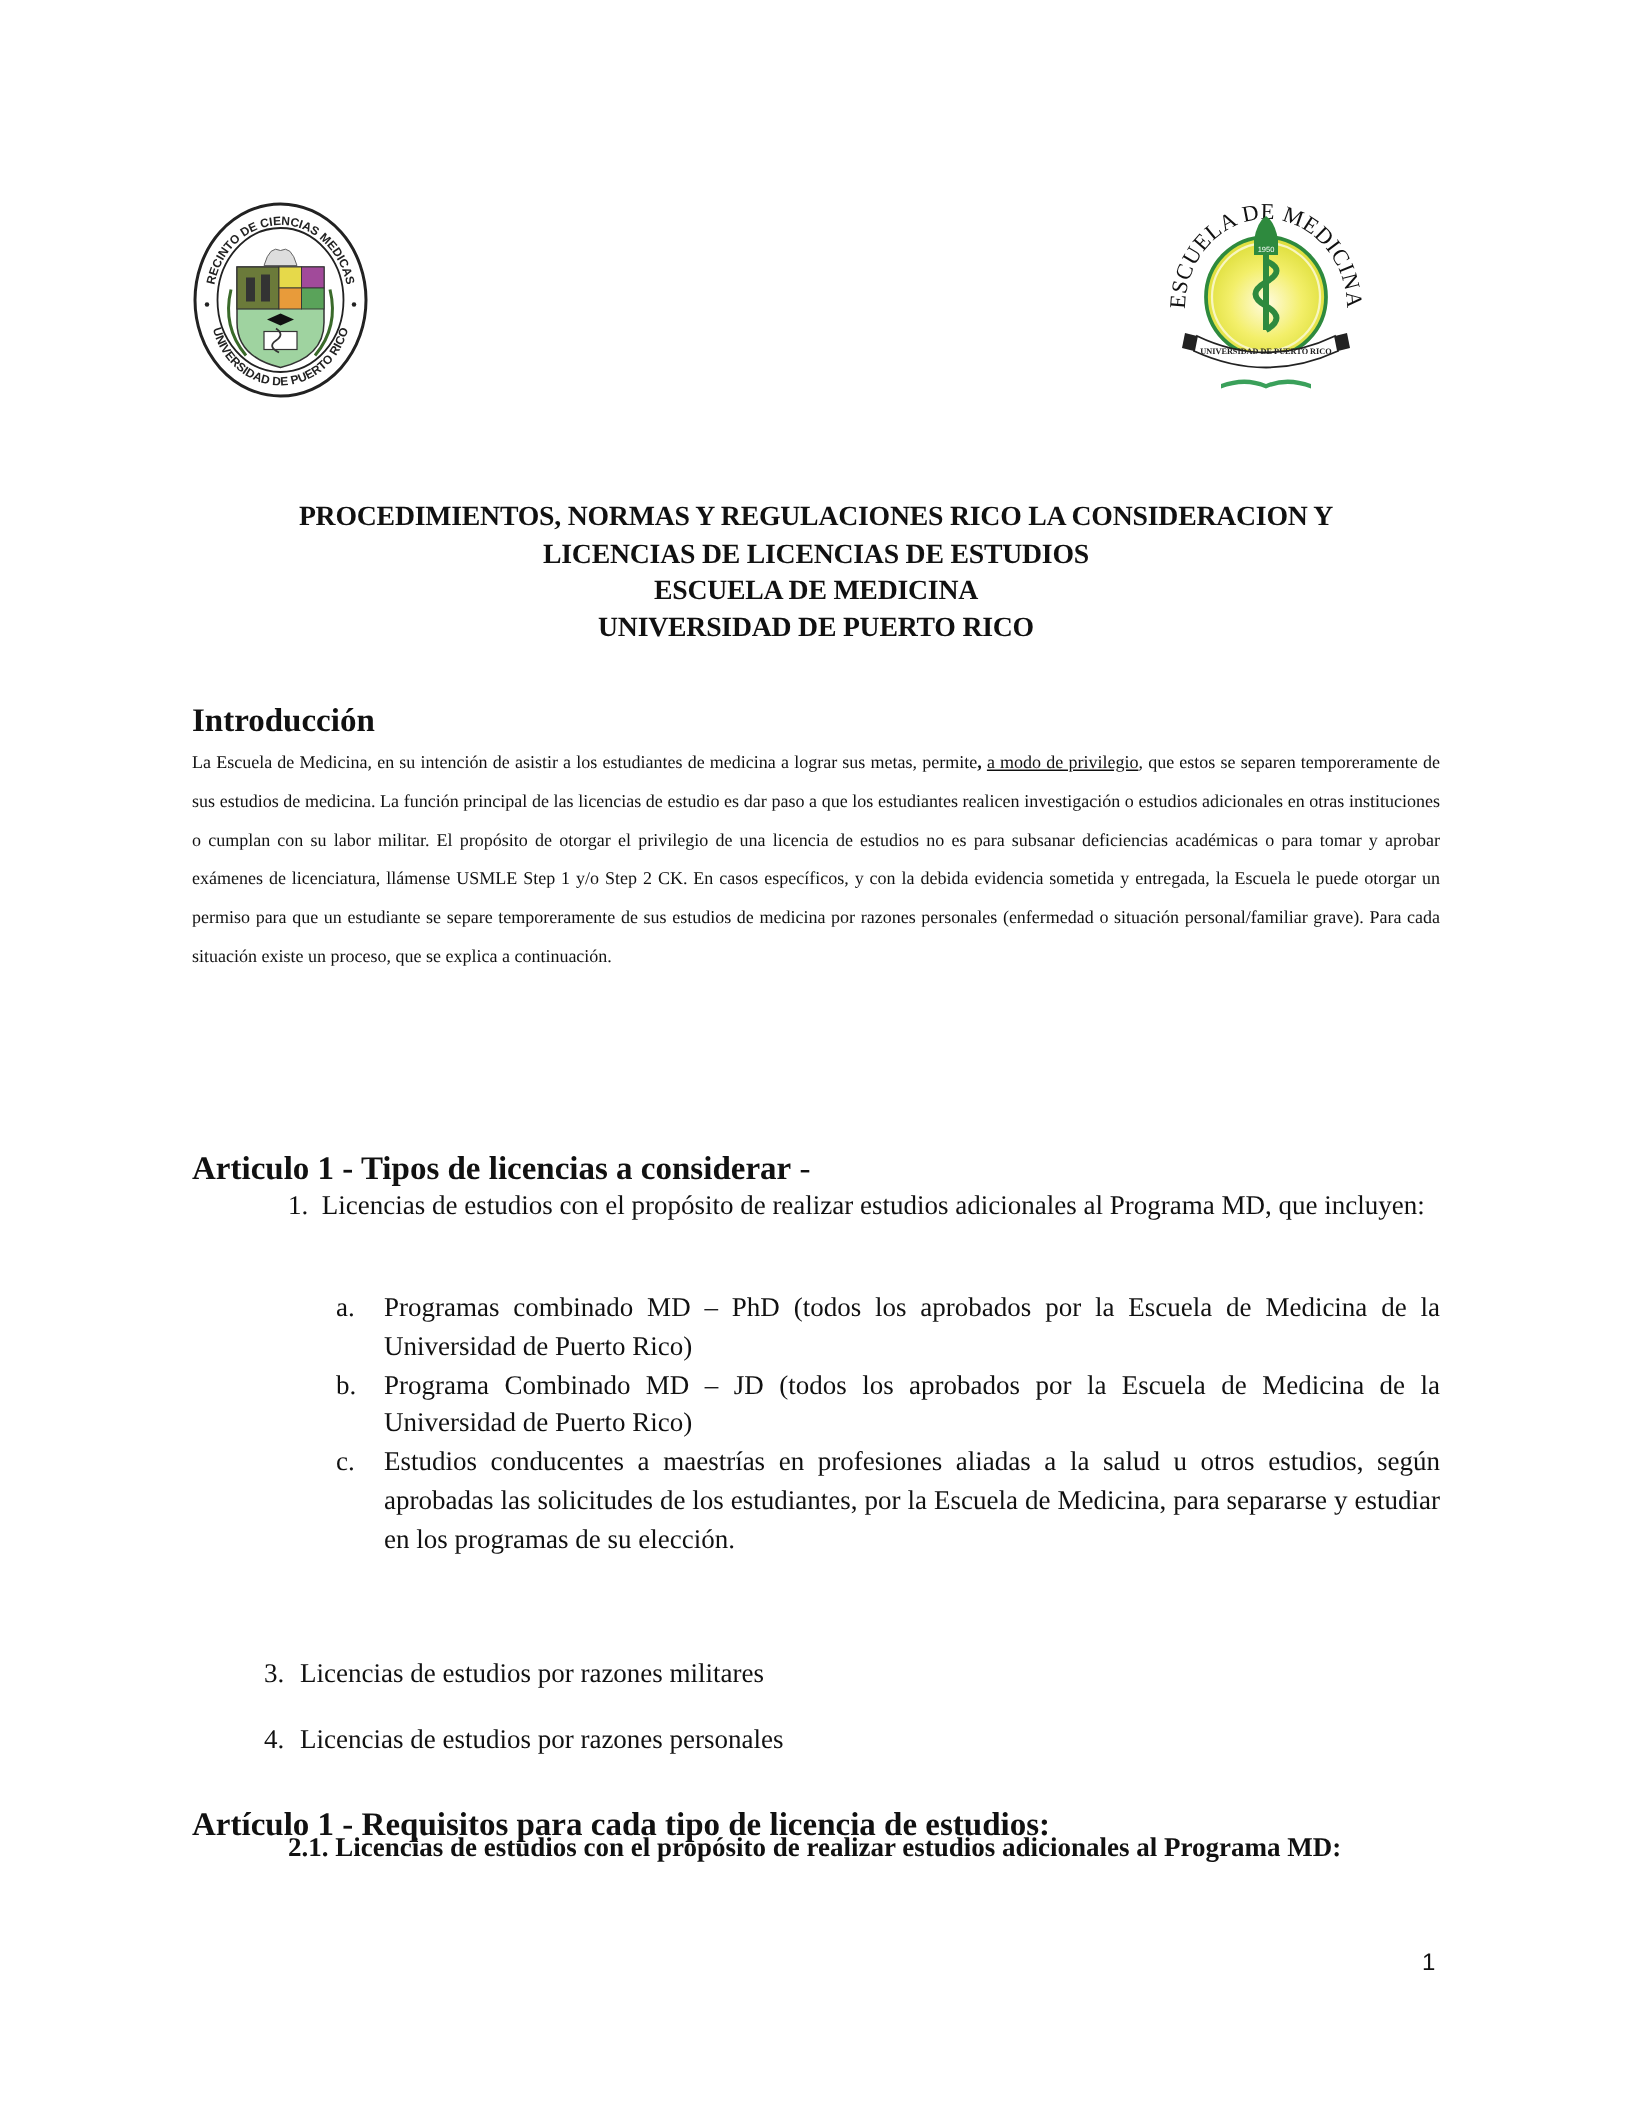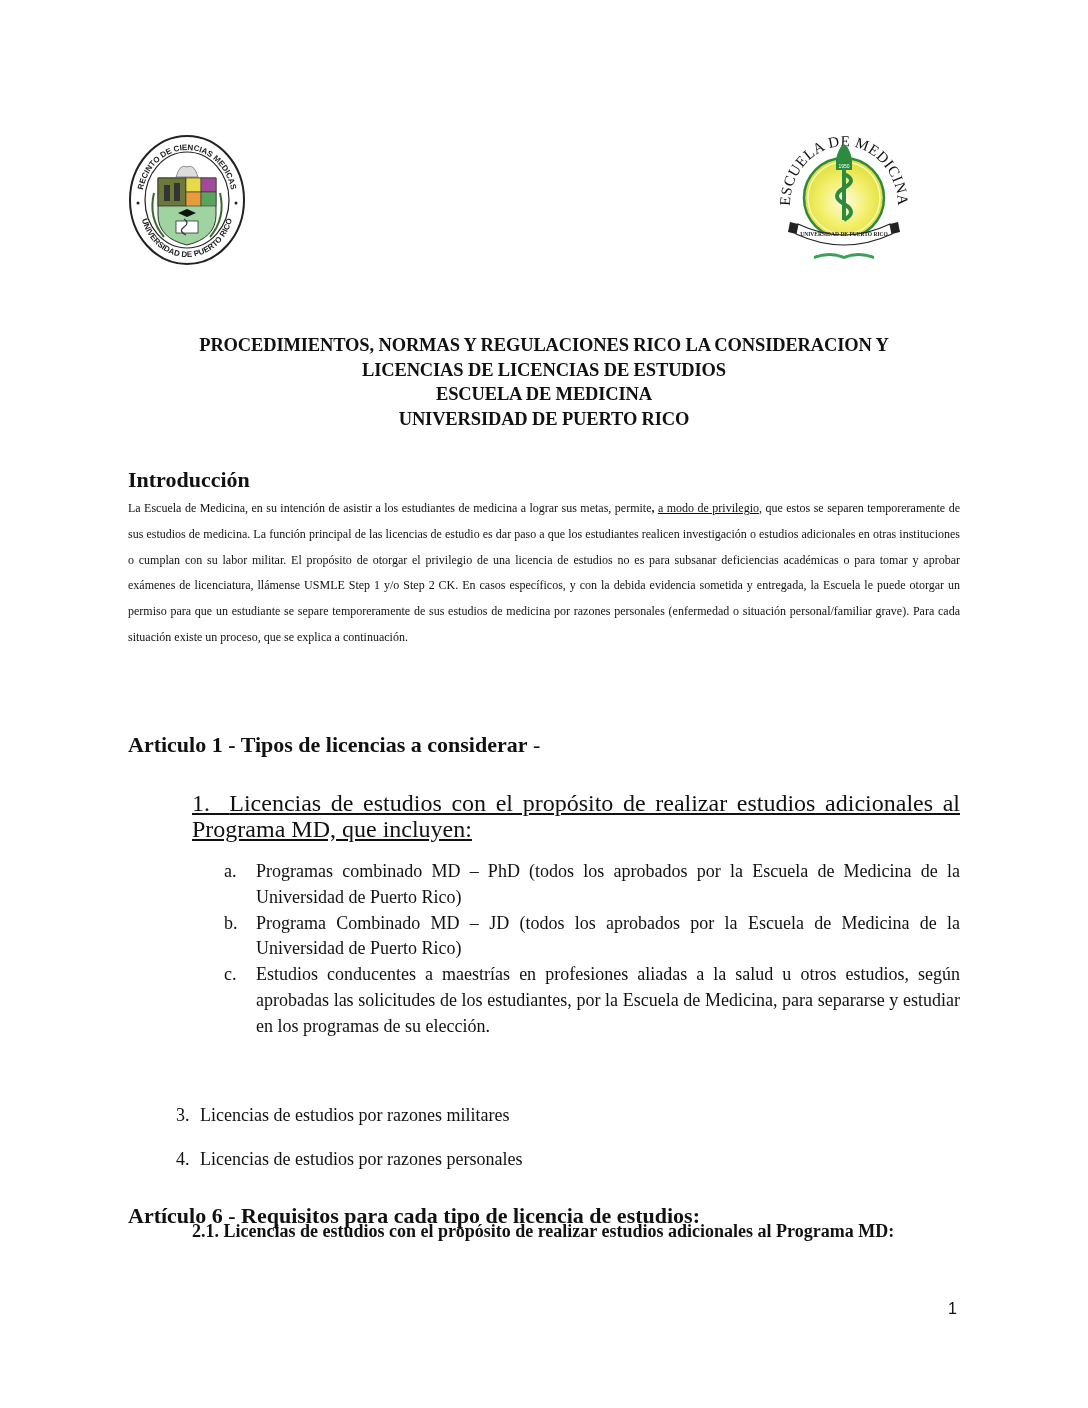--- a/index.html
+++ b/index.html
@@ -25,21 +25,21 @@
 
   .para {
     position: absolute; left: 128px; top: 496px; width: 832px;
     font-size: 12px; line-height: 25.8px; text-align: justify;
   }
   .underline { text-decoration: underline; }
   .boldc { font-weight: bold; }
 
   .item1 {
     position: absolute; left: 192px; top: 791px; width: 768px;
-    font-size: 24px; line-height: 25.8px; text-align: justify; text-decoration: underline;
+    font-size: 18px; line-height: 25.8px; text-align: justify;
   }
   .sub-list { position: absolute; left: 224px; top: 859px; width: 736px; font-size: 18px; line-height: 25.8px; }
   .sub-item { position: relative; padding-left: 32px; text-align: justify; margin-bottom: 0; }
   .sub-item .marker { position: absolute; left: 0; top: 0; }
 
   .num-item { position: absolute; left: 176px; font-size: 18px; line-height: 24px; }
   .num-item .marker { display: inline-block; width: 24px; }
 
   .sec21 { position: absolute; left: 192px; top: 1219px; font-weight: bold; font-size: 18px; line-height: 24px; }
 
@@ -126,21 +126,21 @@
     <span class="title-line">UNIVERSIDAD DE PUERTO RICO</span>
   </div>
 
   <div class="h" style="top:455px;">Introducción</div>
 
   <div class="para">
     <span>La Escuela de Medicina, en su intención de asistir a los estudiantes de medicina a lograr sus metas, permite</span><span class="boldc">,</span>
     <span class="underline">a modo de privilegio</span><span>, que estos se separen temporeramente de sus estudios de medicina. La función principal de las licencias de estudio es dar paso a que los estudiantes realicen investigación o estudios adicionales en otras instituciones o cumplan con su labor militar. El propósito de otorgar el privilegio de una licencia de estudios no es para subsanar deficiencias académicas o para tomar y aprobar exámenes de licenciatura, llámense USMLE Step 1 y/o Step 2 CK. En casos específicos, y con la debida evidencia sometida y entregada, la Escuela le puede otorgar un permiso para que un estudiante se separe temporeramente de sus estudios de medicina por razones personales (enfermedad o situación personal/familiar grave). Para cada situación existe un proceso, que se explica a continuación.</span>
   </div>
 
-  <div class="h" style="top:720px;text-align:center;"><span>Articulo 1 - Tipos de licencias a considerar</span><span style="font-weight:normal;"> -</span></div>
+  <div class="h" style="top:754px;text-align:center;"><span>Articulo 1 - Tipos de licencias a considerar</span><span style="font-weight:normal;"> -</span></div>
 
   <div class="item1">
     <span>1.</span>&nbsp;
     <span>Licencias de estudios con el propósito de realizar estudios adicionales al Programa MD, que incluyen:</span>
   </div>
 
   <div class="sub-list">
     <div class="sub-item">
       <span class="marker">a.</span>
       <span>Programas combinado MD – PhD  (todos los aprobados por la Escuela de Medicina de la Universidad de Puerto Rico)</span>
@@ -155,17 +155,17 @@
     </div>
   </div>
 
   <div class="num-item" style="top:1103px;">
     <span class="marker">3.</span><span>Licencias de estudios por razones militares</span>
   </div>
   <div class="num-item" style="top:1147px;">
     <span class="marker">4.</span><span>Licencias de estudios por razones personales</span>
   </div>
 
-  <div class="h" style="top:1191px;">Artículo 6 - Requisitos para cada tipo de licencia de estudios:</div>
+  <div class="h" style="top:1191px;">Artículo 1 - Requisitos para cada tipo de licencia de estudios:</div>
   <div class="sec21">2.1. Licencias de estudios con el propósito de realizar estudios adicionales al Programa MD:</div>
 
   <div class="page-number">1</div>
 </div>
 
 </body></html>

